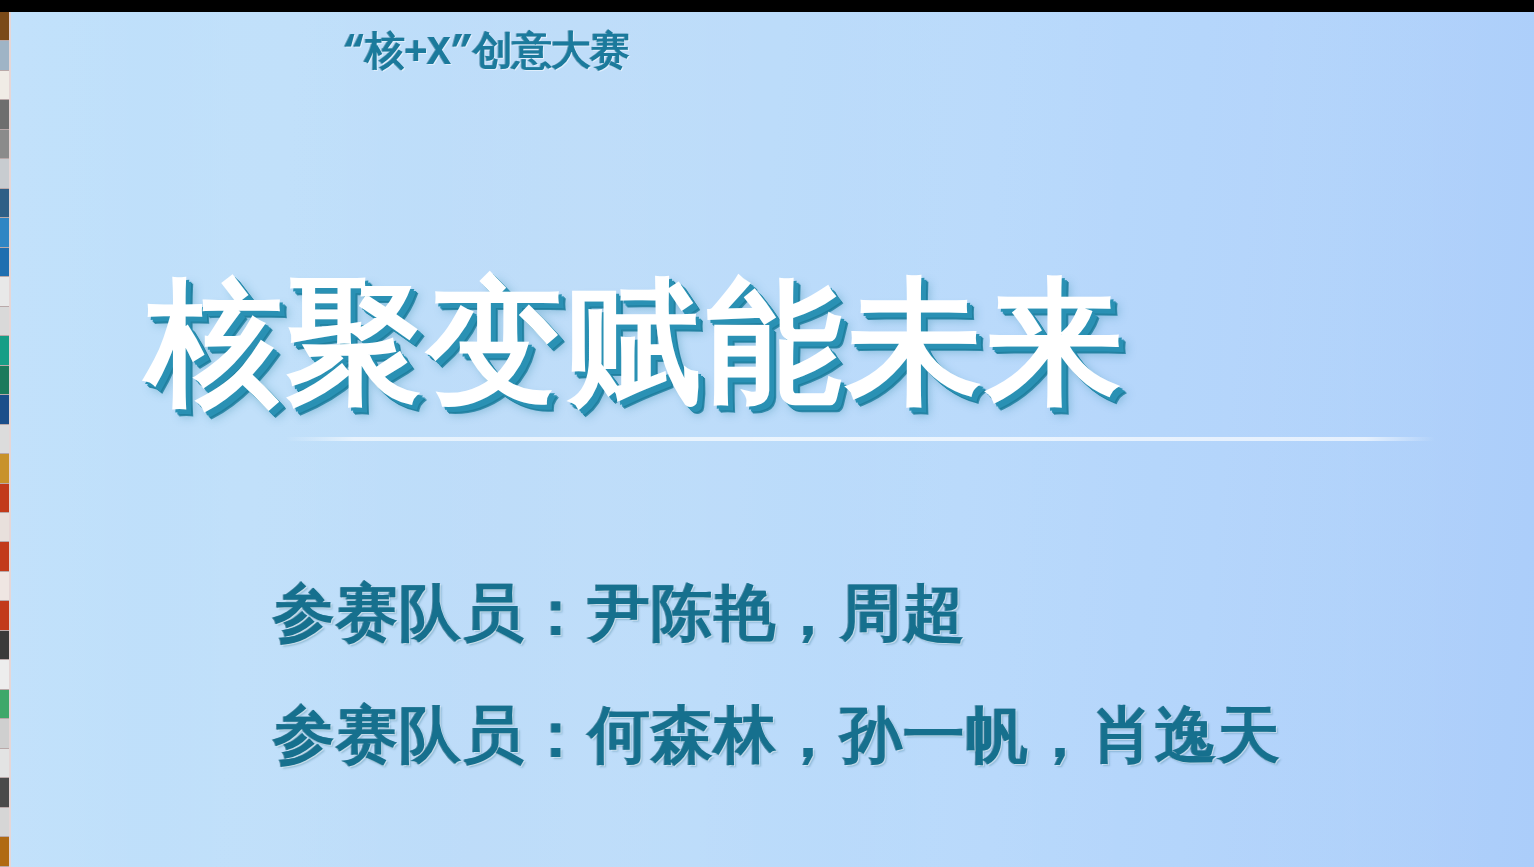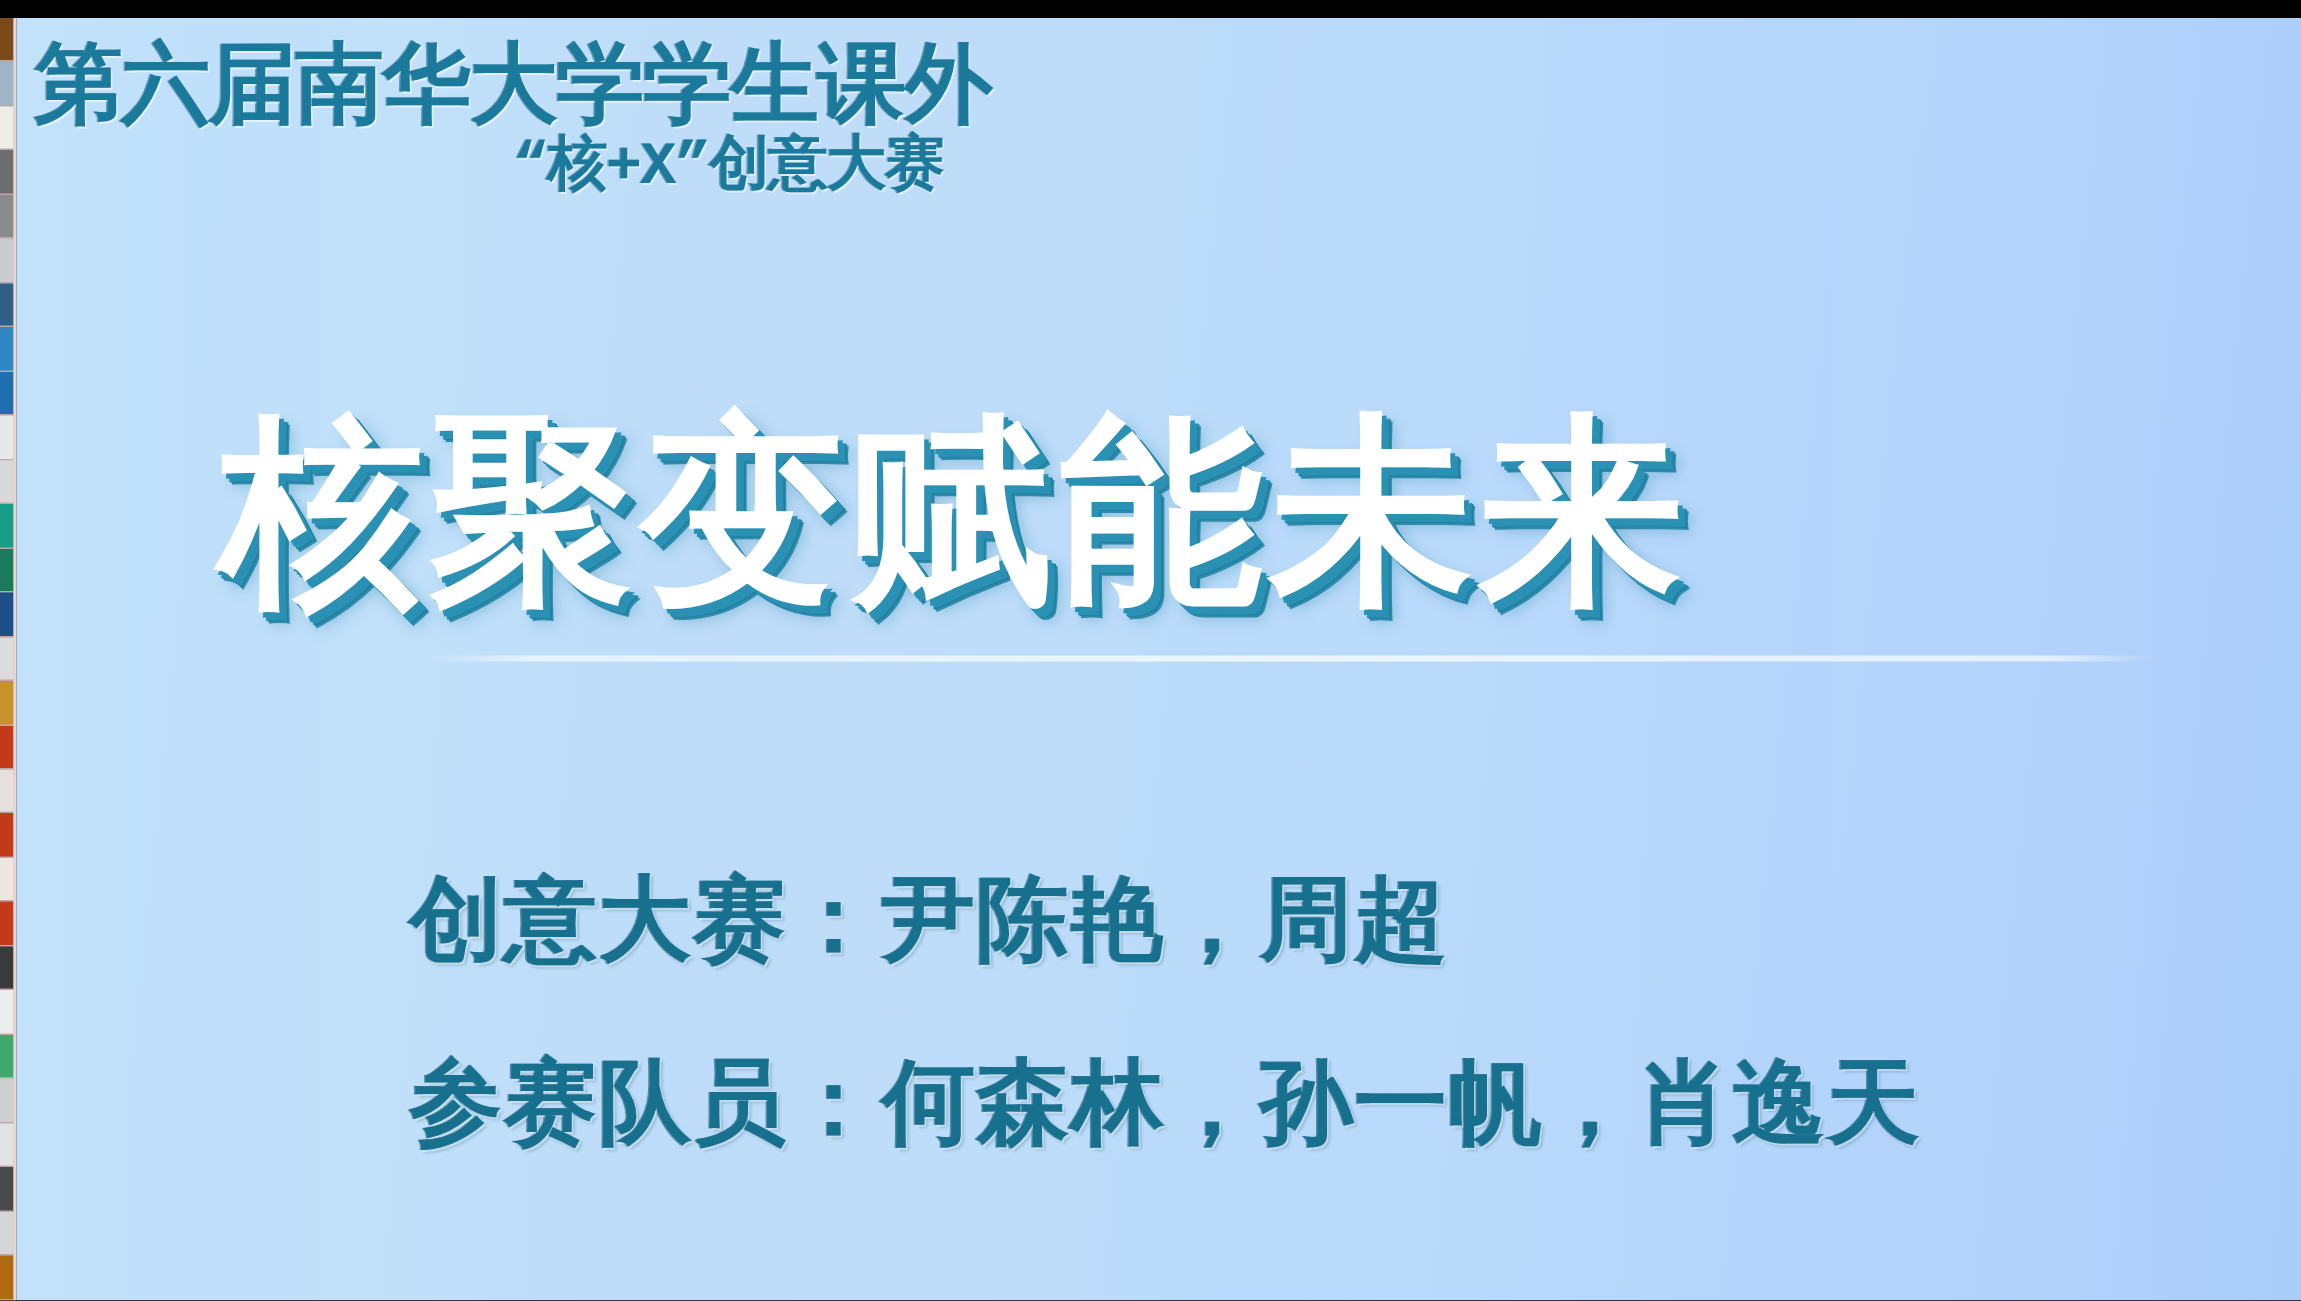--- a/index.html
+++ b/index.html
@@ -252,29 +252,28 @@
         <div class="thumb-slice" style="background: rgb(74, 74, 74); height: 3.44828%;"></div>
         <div class="thumb-slice" style="background: rgb(214, 214, 214); height: 3.44828%;"></div>
         <div class="thumb-slice" style="background: rgb(176, 106, 18); height: 3.44828%;"></div>
       </div>
     <div class="rail-edge"></div>
   </div>
 
   <div class="slide-canvas">
 
     <div class="event-header">
-      <div class="event-title">第六届南华大学学生课外</div>
       <div class="event-subtitle">“核+X”创意大赛</div>
     </div>
 
     <div class="headline-wrap">
       <div class="headline">核聚变赋能未来</div>
     </div>
 
     <div class="divider"></div>
 
     <div class="credits" id="credits-list">
-        <div class="credit-line">创意大赛：尹陈艳，周超</div>
+        <div class="credit-line">参赛队员：尹陈艳，周超</div>
         <div class="credit-line">参赛队员：何森林，孙一帆，肖逸天</div>
       </div>
 
   </div>
 </div>
 
 </body></html>

